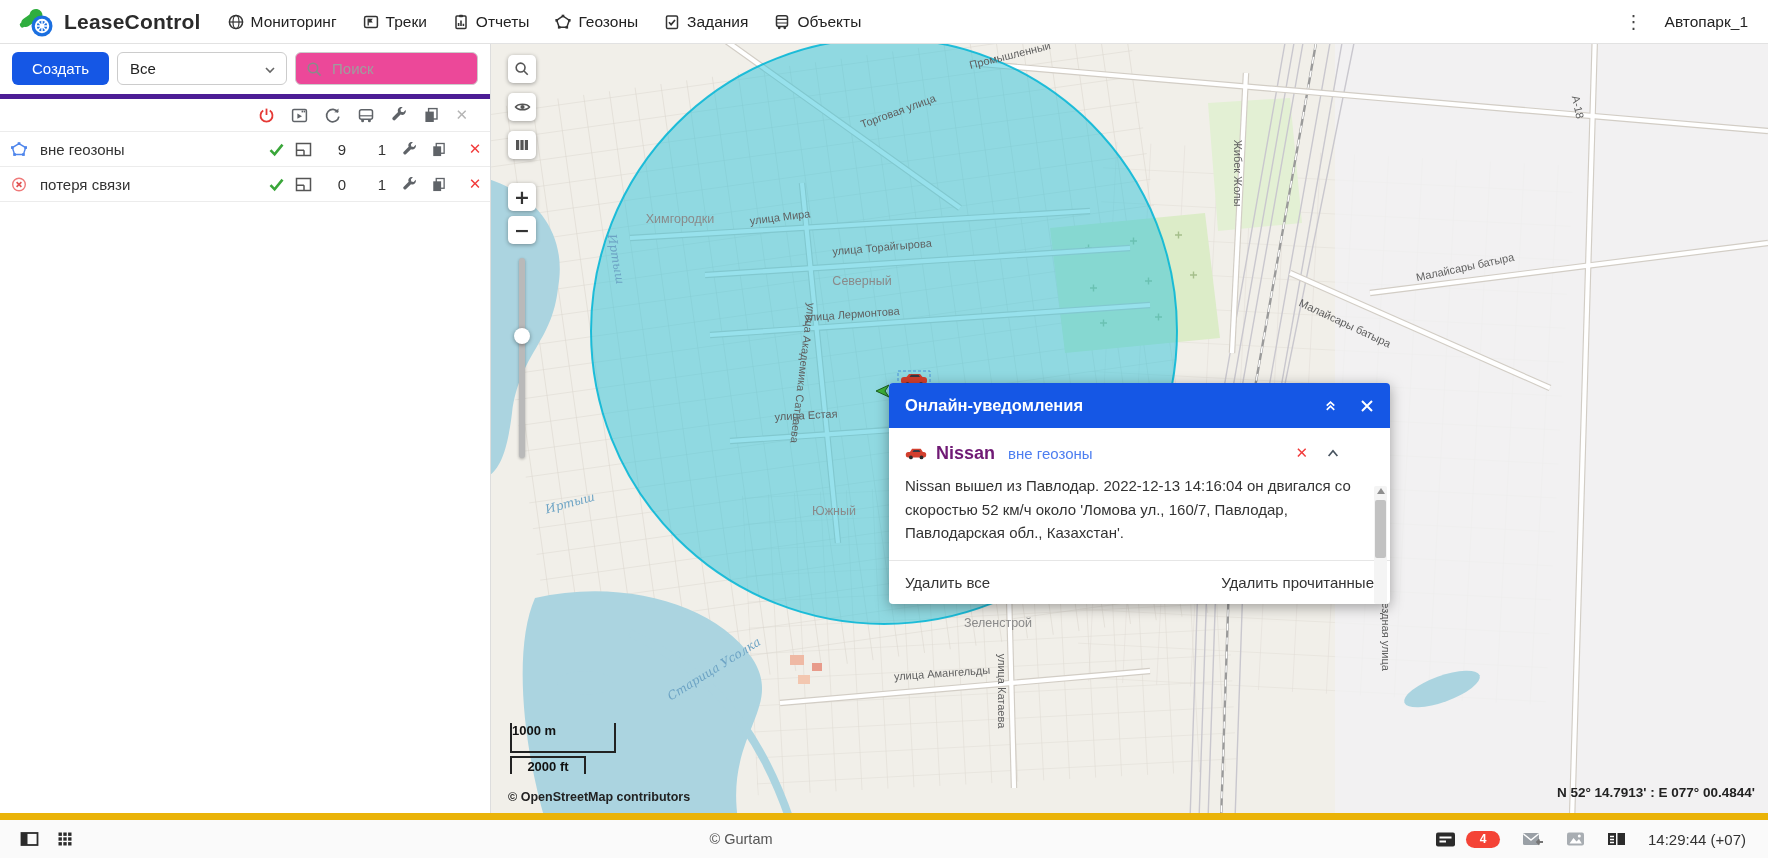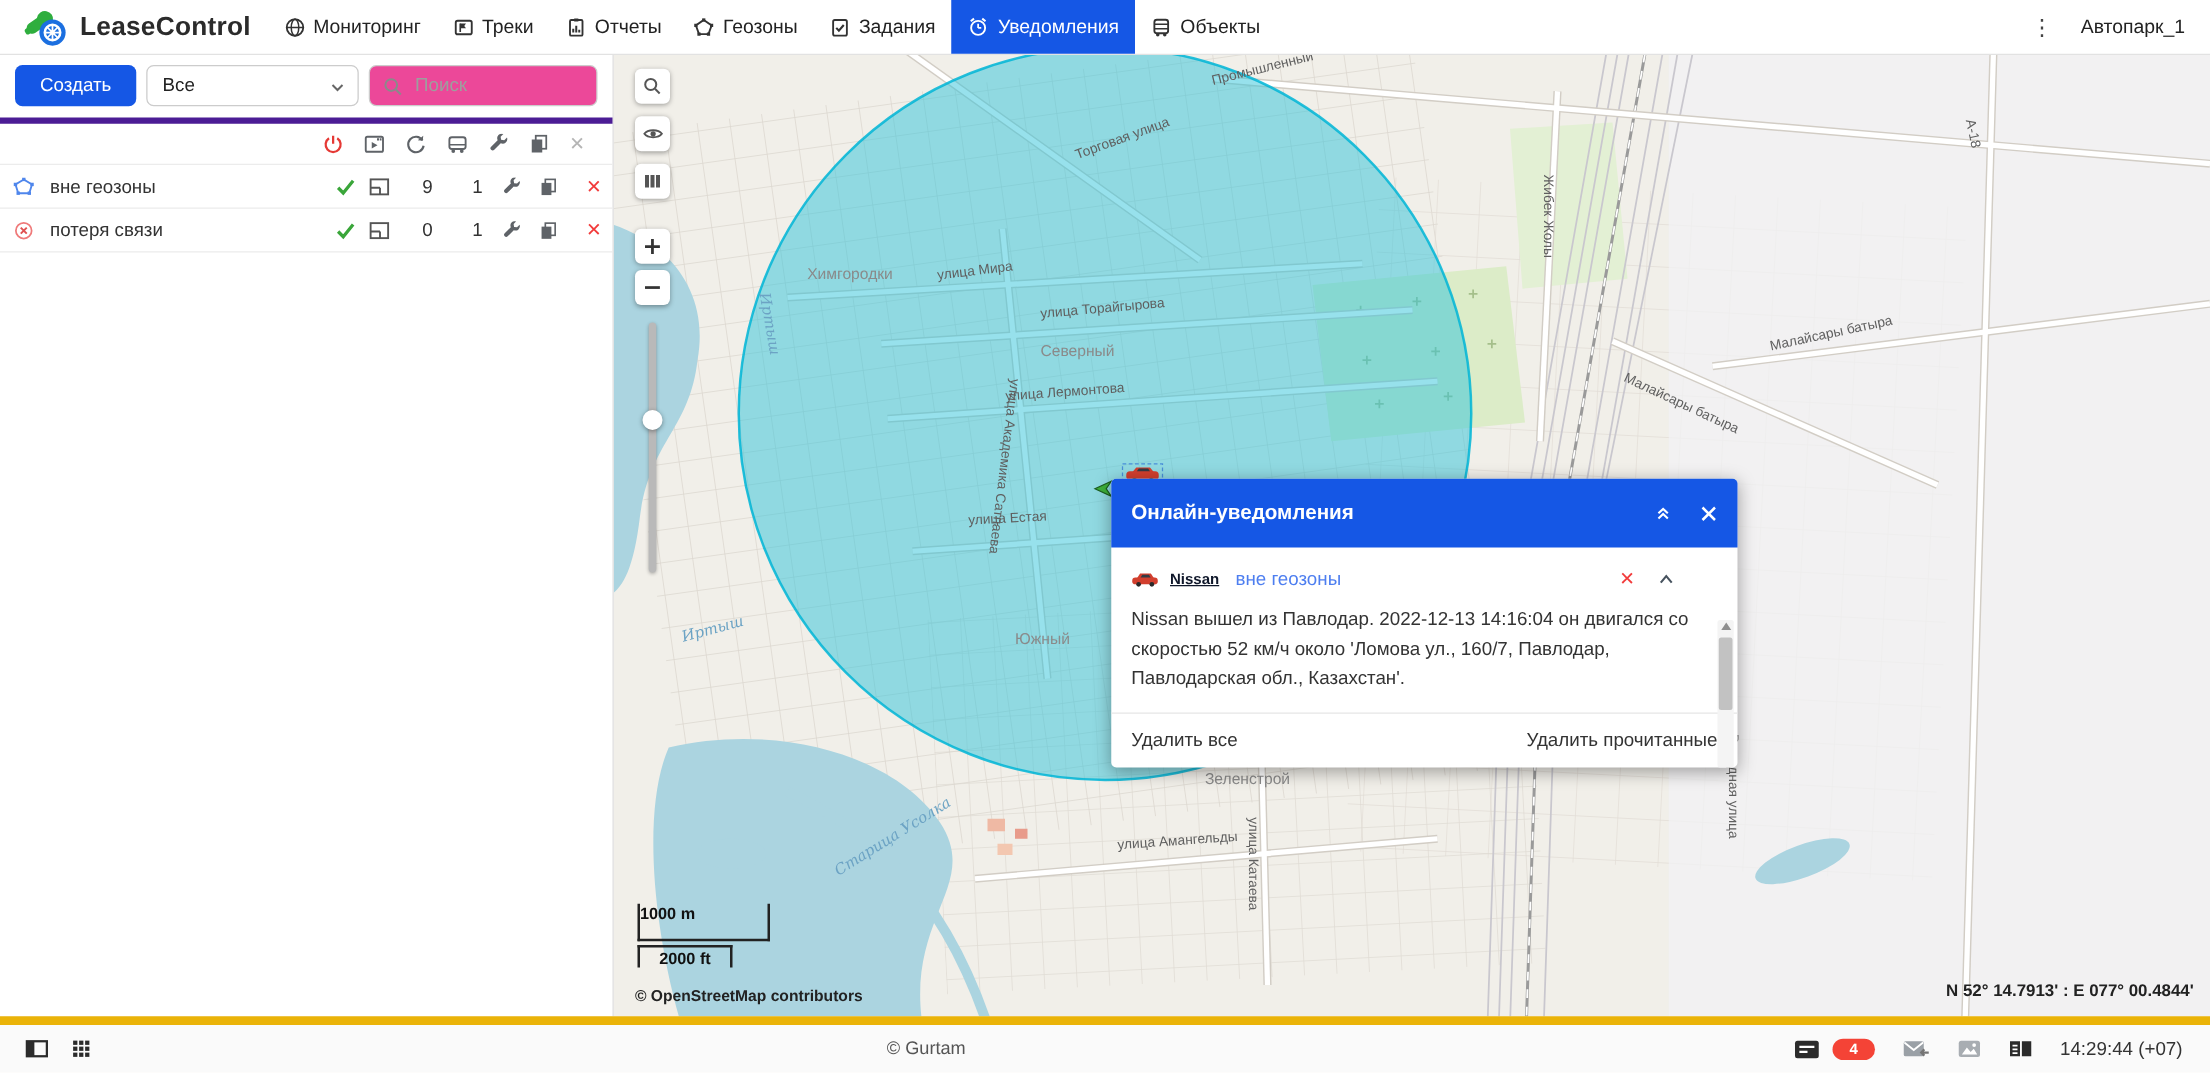--- a/index.html
+++ b/index.html
@@ -44,27 +44,27 @@
   .mbtn.zt{font-size:19px;font-weight:bold;color:#333;font-family:"DejaVu Sans",sans-serif;}
   .slider{position:absolute;left:11px;top:203px;width:6px;height:200px;background:#b9b9b9;border-radius:3px;box-shadow:0 1px 3px rgba(0,0,0,.3);cursor:pointer;}
   .knob{position:absolute;left:-5px;top:70px;width:16px;height:16px;border-radius:50%;background:#fff;box-shadow:0 1px 4px rgba(0,0,0,.4);cursor:grab;}
   .scalebox{position:absolute;left:20px;bottom:46px;z-index:15;}
   .scale-m{width:102px;border:2px solid #222;border-top:none;font-size:13px;color:#111;text-align:left;padding-bottom:13px;font-weight:bold;}
   .scale-ft{width:72px;border:2px solid #222;border-bottom:none;font-size:13px;color:#111;text-align:center;padding-top:1px;margin-top:3px;font-weight:bold;}
   .attrib{position:absolute;left:18px;bottom:16px;font-size:12.5px;font-weight:bold;color:#222;z-index:15;}
   .coords{position:absolute;right:13px;bottom:20px;font-size:13.5px;font-weight:600;color:#222;z-index:15;}
   
   .popup{position:absolute;left:889px;top:383px;width:501px;background:#fff;border-radius:4px;box-shadow:0 3px 14px rgba(0,0,0,.35);z-index:50;}
-  .pp-head{height:55px;background:#1557e5;border-radius:4px 4px 0 0;display:flex;align-items:center;padding:0 16px;}
+  .pp-head{height:45px;background:#1557e5;border-radius:4px 4px 0 0;display:flex;align-items:center;padding:0 16px;}
   .pp-title{color:#fff;font-size:16.5px;font-weight:bold;flex:1;}
   .pp-hicons{display:flex;align-items:center;gap:22px;}
   .pp-hicons .hic{cursor:pointer;display:flex;}
   .pp-body{position:relative;padding:12px 16px 0 16px;}
   .pp-vrow{display:flex;align-items:center;gap:9px;height:26px;}
-  .pp-vname{font-size:12px;font-weight:bold;color:#0f172a;cursor:pointer;text-decoration:underline;}
+  .pp-vname{font-size:18px;font-weight:bold;color:#701a75;cursor:pointer;}
   .pp-vtype{font-size:15px;color:#4d7ef0;cursor:pointer;margin-left:4px;}
   .pp-vact{margin-left:auto;display:flex;align-items:center;gap:18px;padding-right:34px;}
   .pp-msg{margin-top:8px;width:458px;font-size:15px;line-height:23.5px;color:#333;height:76px;overflow:hidden;}
   .pp-scroll{position:absolute;right:3px;top:58px;width:13px;height:118px;background:#f4f4f4;border-radius:2px;}
   .pp-scroll .arr{position:absolute;top:2px;left:2.5px;width:0;height:0;border-left:4px solid transparent;border-right:4px solid transparent;border-bottom:6px solid #8f8f8f;cursor:pointer;}
   .pp-scroll .thumb{position:absolute;top:14px;left:1px;width:11px;height:58px;background:#c2c2c2;border-radius:2px;cursor:grab;}
   .pp-foot{margin-top:10px;border-top:1px solid #e6e6e6;height:43px;display:flex;align-items:center;justify-content:space-between;padding:0 16px;}
   .pp-foot span{font-size:15px;color:#333;cursor:pointer;}
   
   .bbar{position:absolute;left:0;bottom:0;right:0;height:38px;background:#fafafa;border-top:7px solid #eab308;display:flex;align-items:center;z-index:40;}
@@ -130,28 +130,20 @@
             <rect x="0.4" y="5" width="2.6" height="2.6" fill="#333"></rect>
           </svg>
         <span>Геозоны</span>
       </div>
       <div class="nav-item">
         <svg width="16" height="16" viewBox="0 0 16 16">
             <rect x="2.5" y="2" width="11" height="12.5" rx="1.3" fill="none" stroke="#333" stroke-width="1.5"></rect>
             <path d="M5 8.3 l2.1 2.3 3.9 -4.6" fill="none" stroke="#333" stroke-width="1.7"></path>
           </svg>
         <span>Задания</span>
-      </div>
-      <div class="nav-item active">
-        <svg width="17" height="17" viewBox="0 0 17 17">
-            <circle cx="8.5" cy="9.3" r="5.6" fill="none" stroke="#fff" stroke-width="1.5"></circle>
-            <path d="M8.5 9.3 V6 M8.5 9.3 H11" stroke="#fff" stroke-width="1.4"></path>
-            <path d="M2.6 4 L5.2 1.9 M14.4 4 L11.8 1.9" stroke="#fff" stroke-width="1.6"></path>
-          </svg>
-        <span>Уведомления</span>
       </div>
       <div class="nav-item">
         <svg width="16" height="16" viewBox="0 0 16 16">
             <rect x="2.5" y="1.8" width="11" height="10.8" rx="2" fill="none" stroke="#333" stroke-width="1.5"></rect>
             <path d="M2.5 9 H13.5 M2.5 5.3 H13.5" stroke="#333" stroke-width="1.2"></path>
             <circle cx="5.2" cy="13.8" r="1.4" fill="#333"></circle>
             <circle cx="10.8" cy="13.8" r="1.4" fill="#333"></circle>
           </svg>
         <span>Объекты</span>
       </div>

